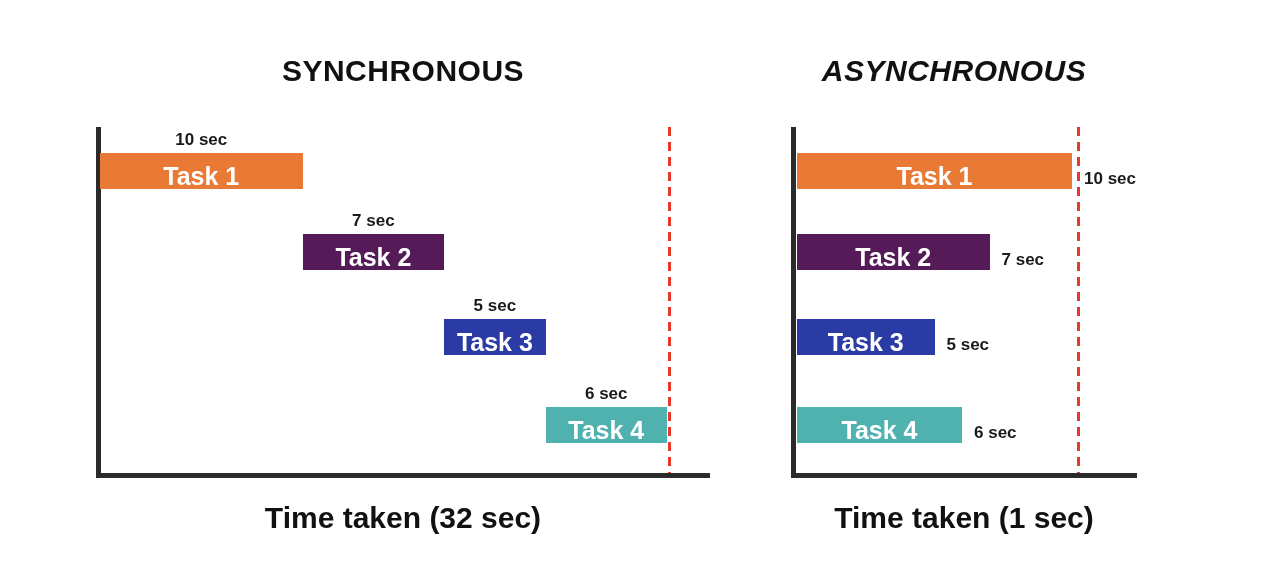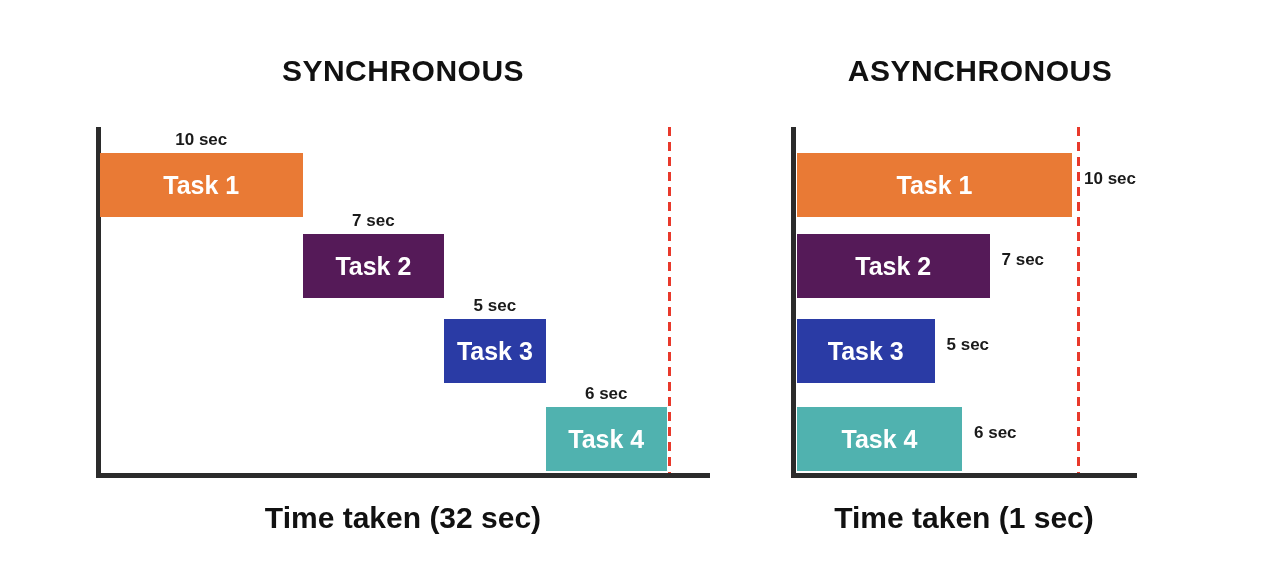--- a/index.html
+++ b/index.html
@@ -21,21 +21,21 @@
     margin: 0;
     top: 56px;
     font-size: 30px;
     font-weight: 600;
     letter-spacing: 0.5px;
     text-align: center;
     color: #111111;
     line-height: 1;
   }
   .t0 { left: 96px;  width: 614px; }
-  .t1 { left: 807px; width: 346px; }
+  .t1 { left: 781px; width: 346px; font-style: italic; }
   .plot {
     position: absolute;
     top: 127px;
     height: 346px;
     border-left: 5px solid var(--axis, #2b2b2b);
     border-bottom: 5px solid var(--axis, #2b2b2b);
     box-sizing: content-box;
   }
   .p0 { left: 96px;  width: 609px; }
   .p1 { left: 791px; width: 341px; }
@@ -45,23 +45,23 @@
     font-size: 30px;
     font-weight: 600;
     text-align: center;
     color: #111111;
     line-height: 1.1;
   }
   .c0 { left: 96px;  width: 614px; }
   .c1 { left: 791px; width: 346px; }
   .task-bar {
     position: absolute;
-    height: 64px;
+    height: 36px;
     display: flex;
-    align-items: center;
+    align-items: flex-end;
     justify-content: center;
   }
   .task-bar-label {
     color: var(--bar-label, #ffffff);
     font-size: 25px;
     font-weight: 700;
     line-height: 1;
     white-space: nowrap;
   }
   .duration-label {

